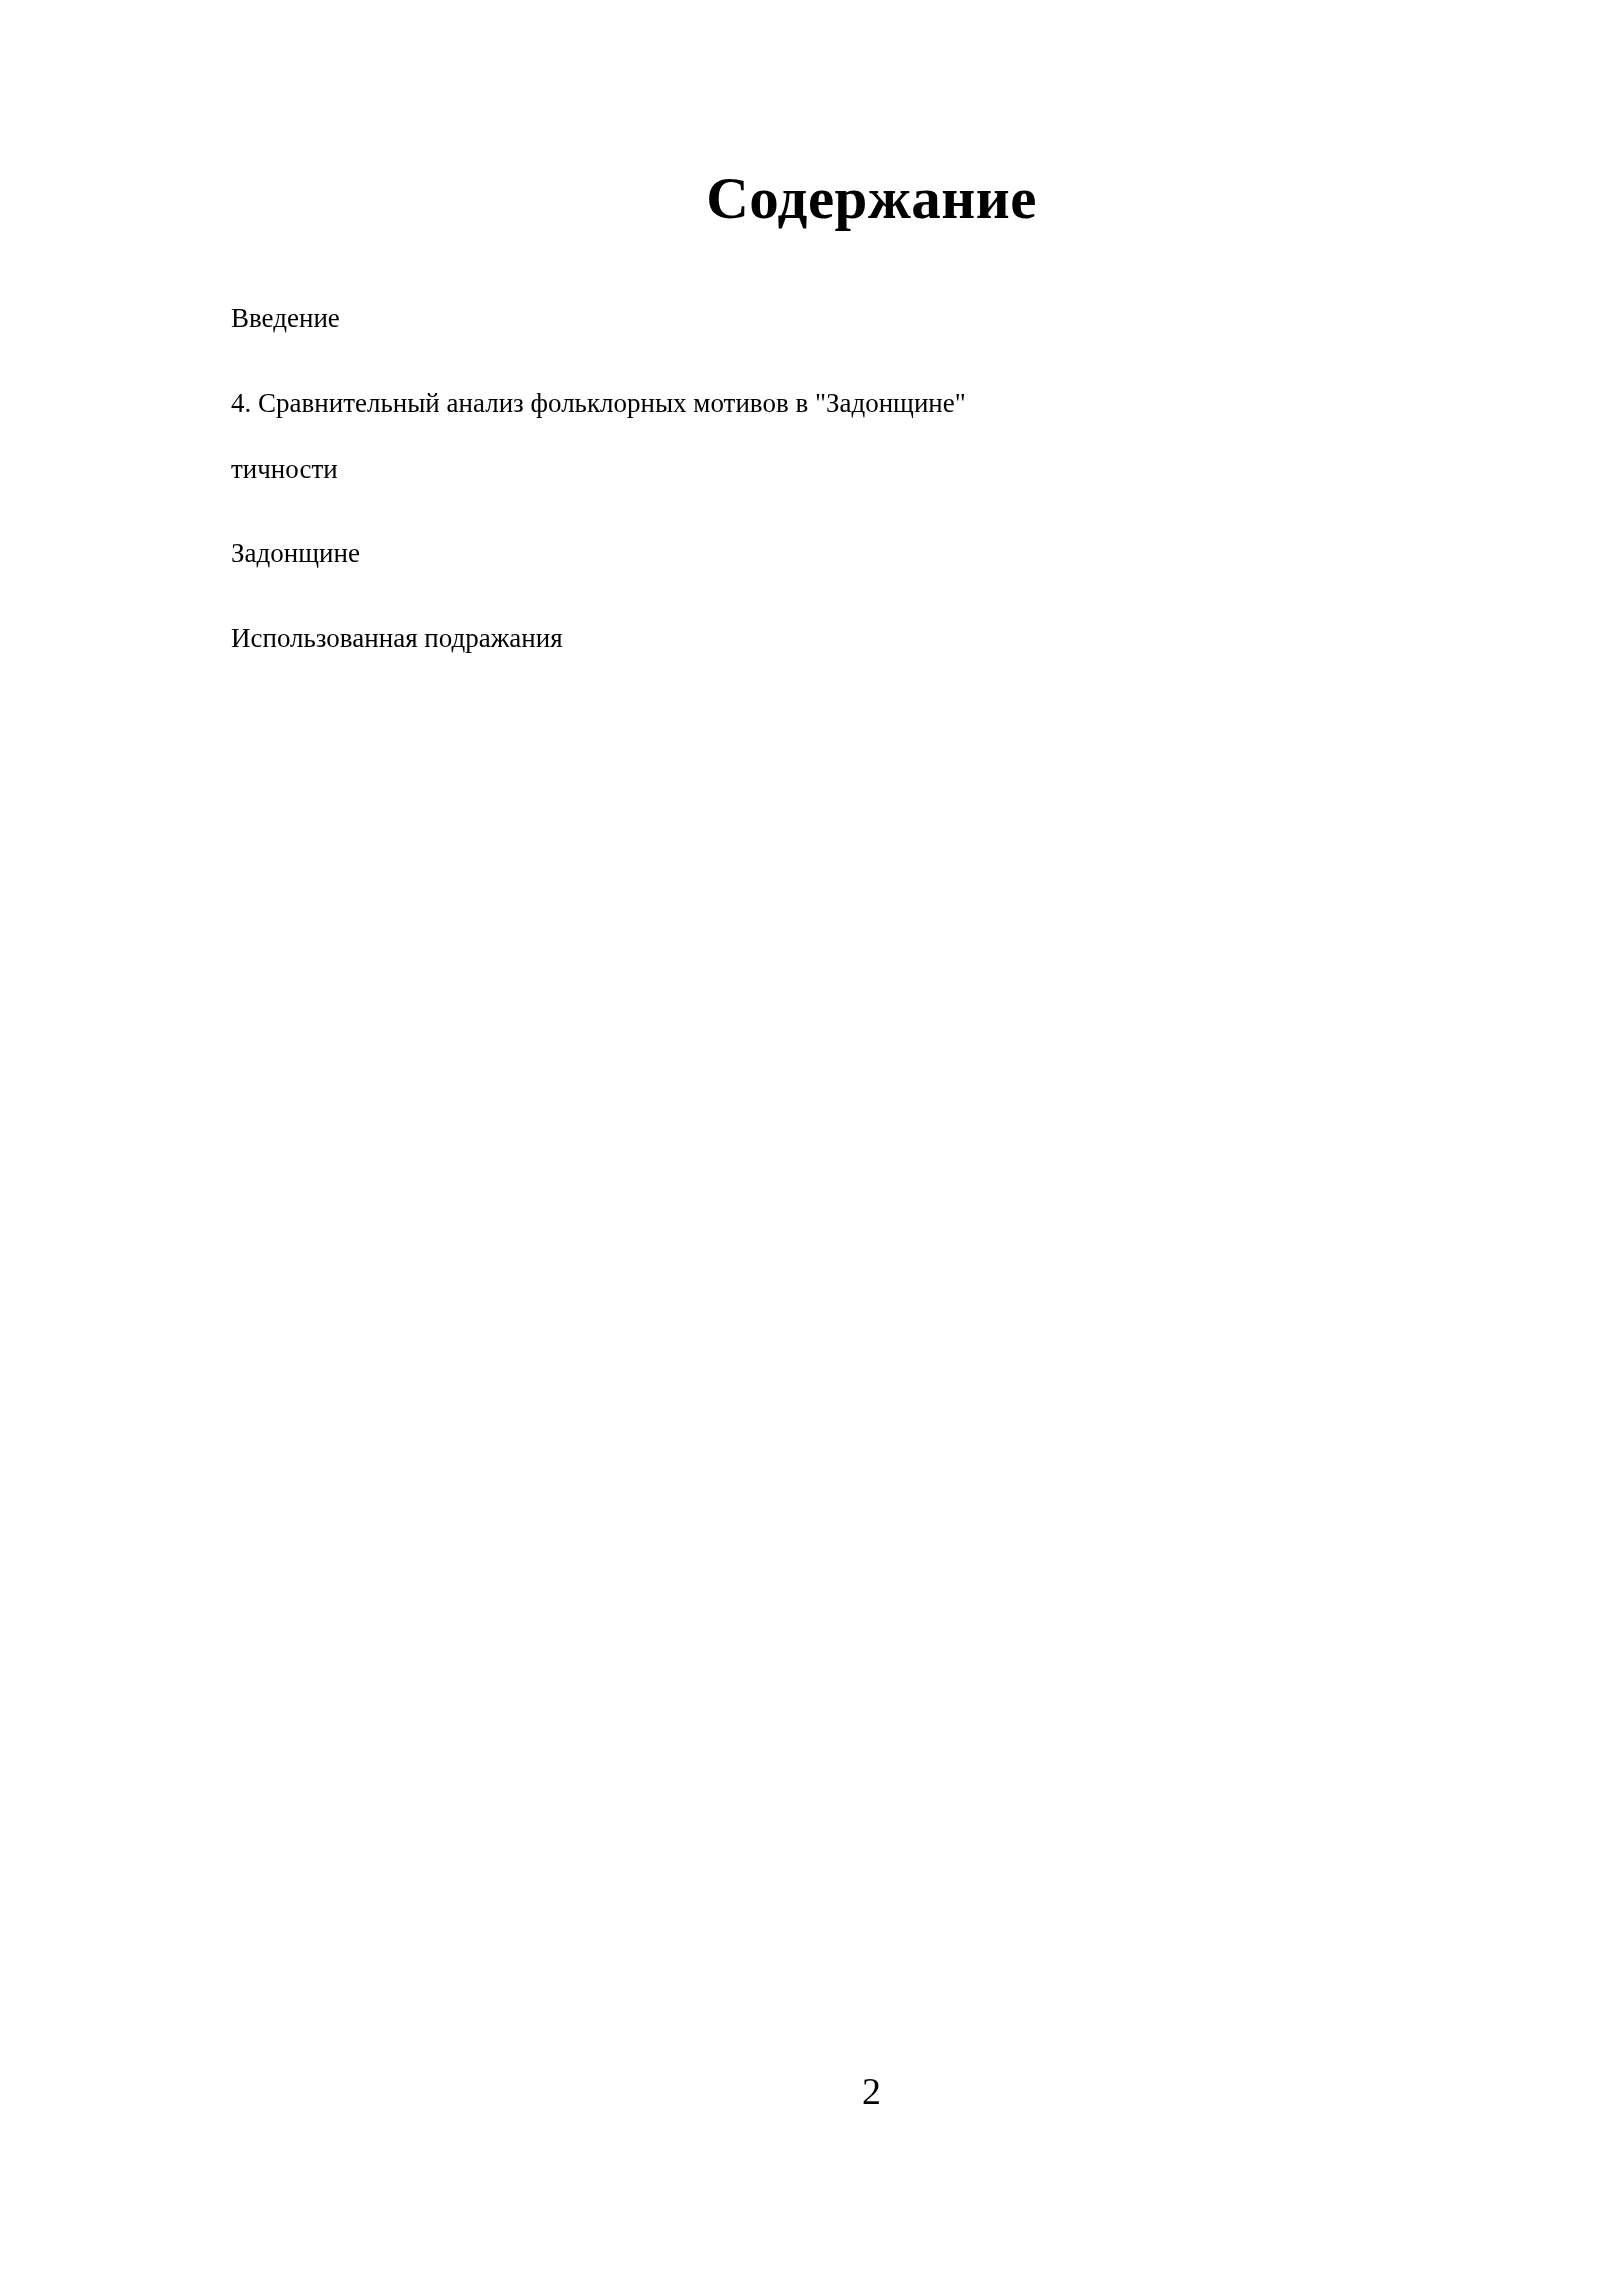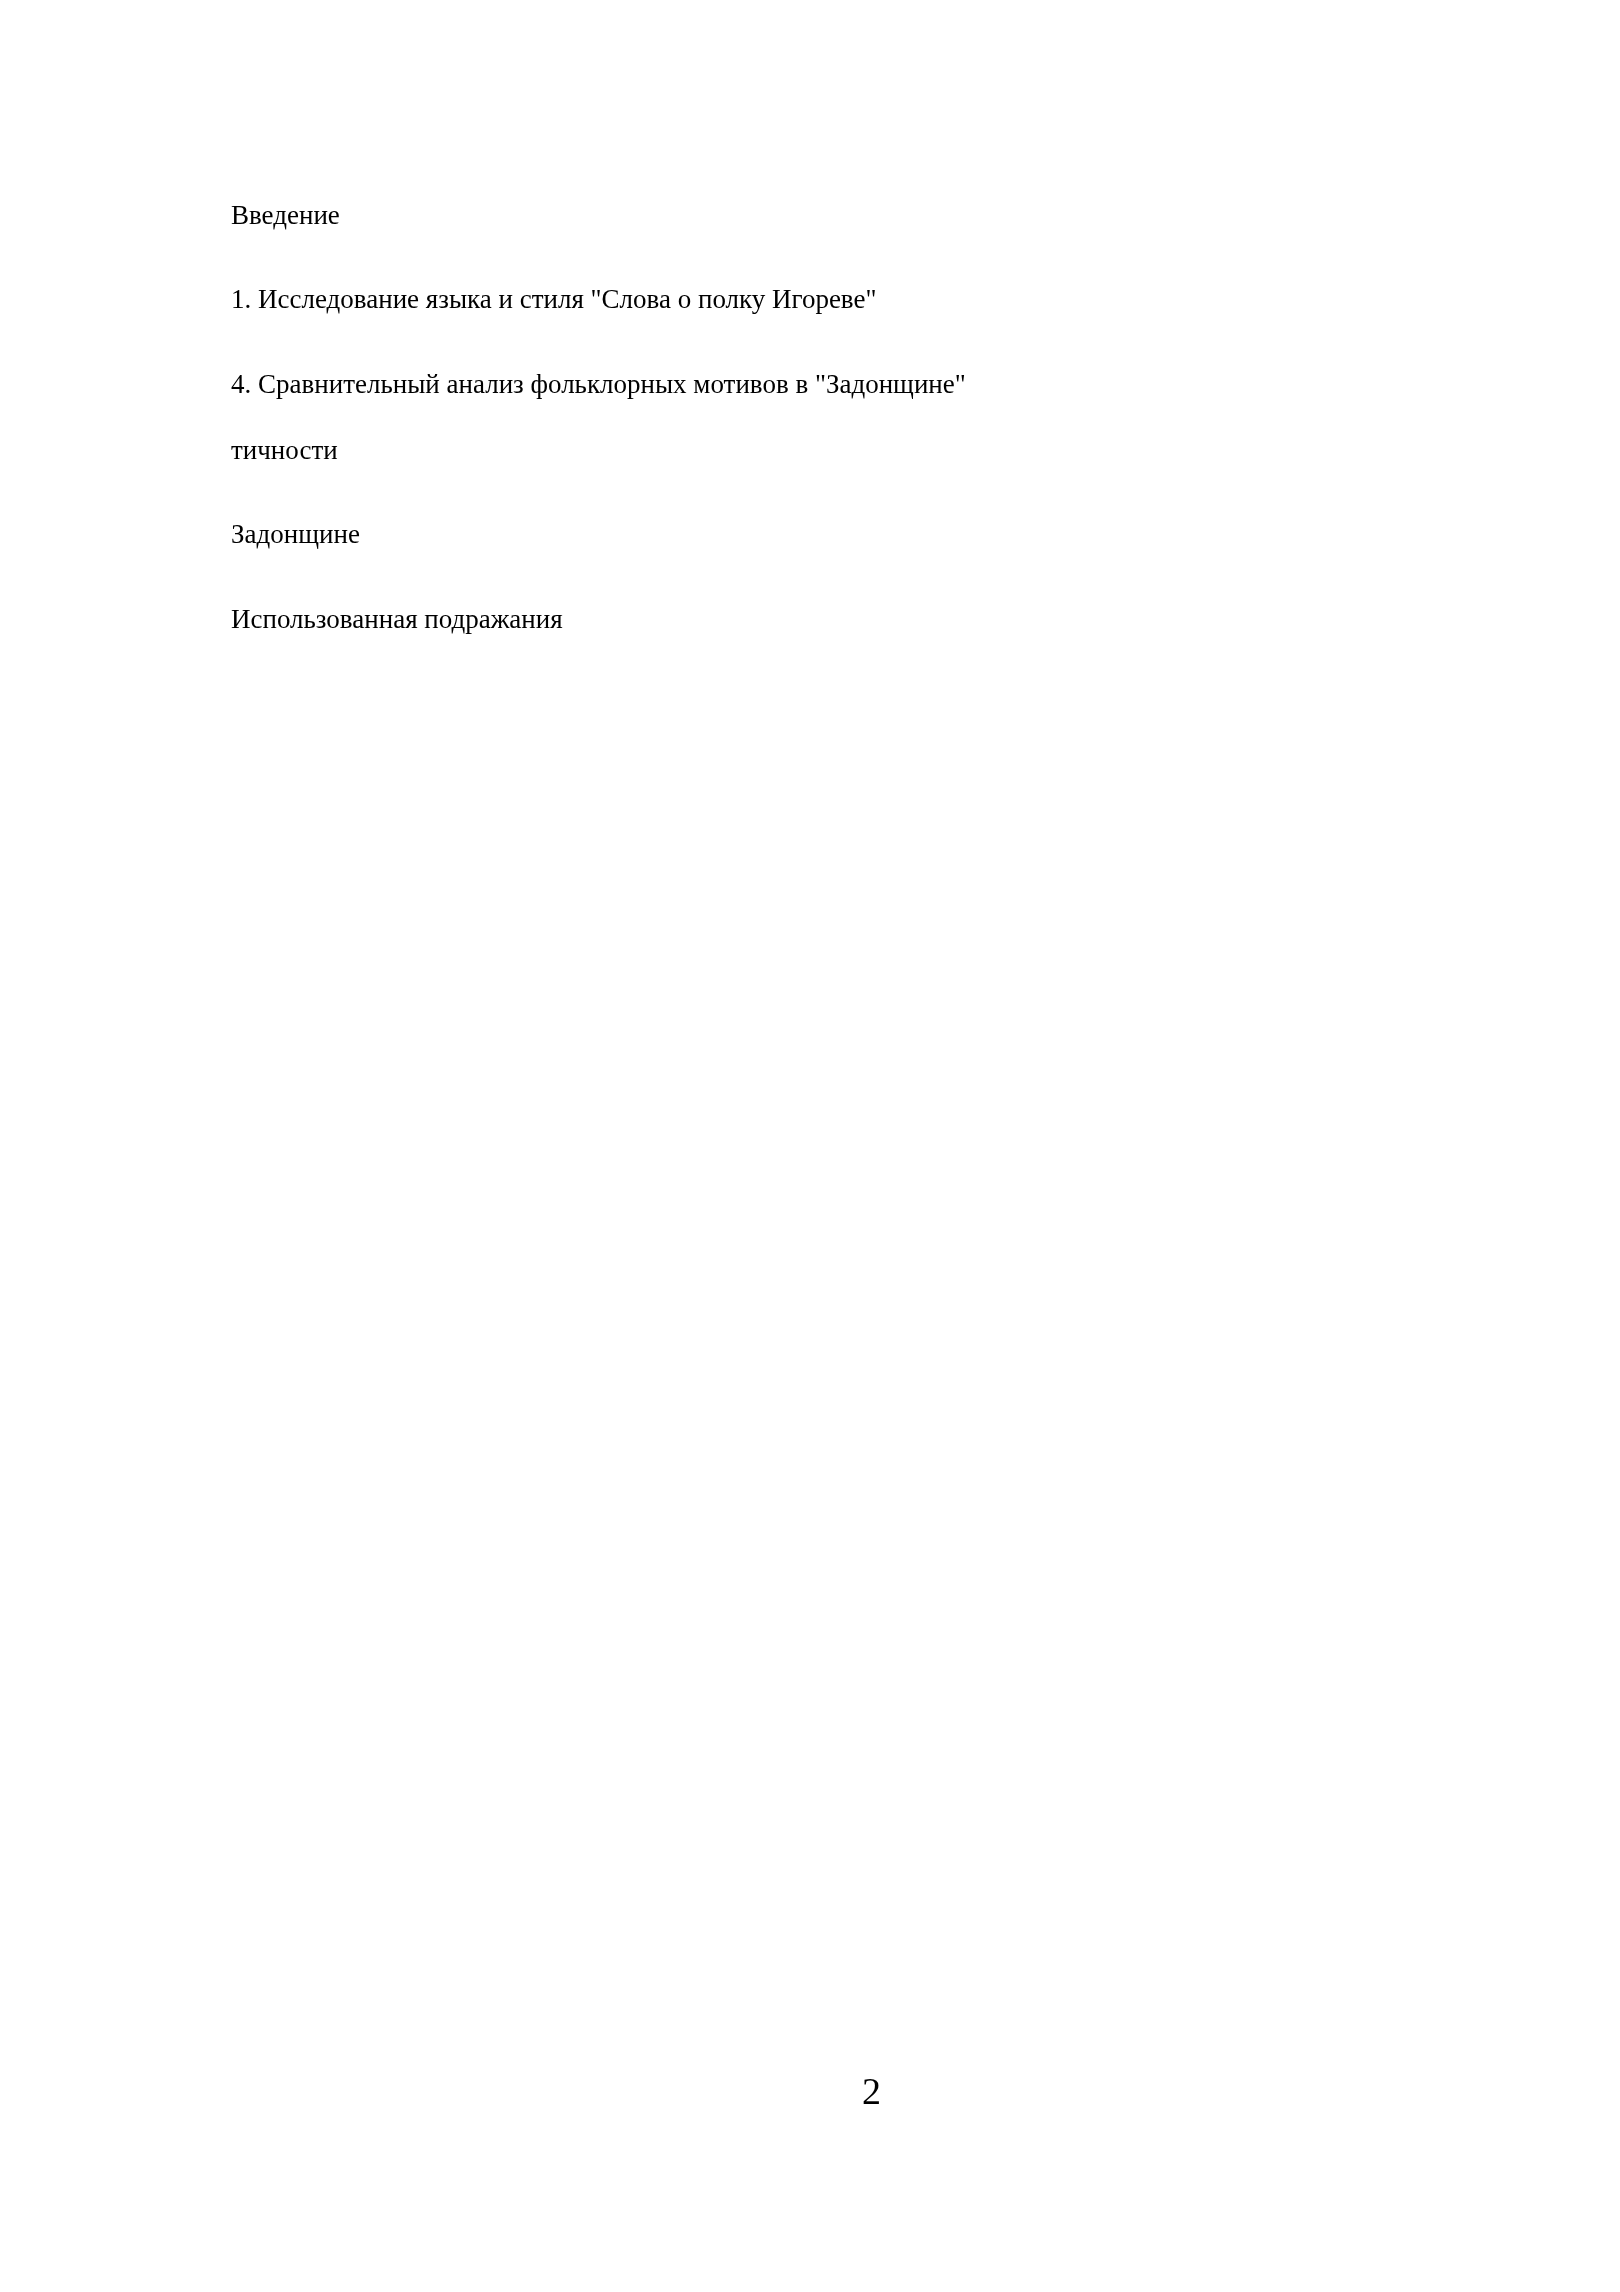--- a/index.html
+++ b/index.html
@@ -49,24 +49,24 @@
     text-align: center;
     font-size: 38px;
     line-height: 66px;
   }
 </style>
 </head>
 <body>
 
 <div class="page">
   <div class="content">
+    <h1 class="doc-title">Содержание</h1>
 
     <p class="toc-line">Введение</p>
 
-    <p class="toc-line">1. Исследование языка и стиля "Слова о полку Игореве"</p>
 
     <p class="toc-line">4. Сравнительный анализ фольклорных мотивов в "Задонщине"</p>
 
 
     <p class="toc-line continuation">тичности</p>
 
     <p class="toc-line">Задонщине</p>
 
     <p class="toc-line">Использованная подражания</p>
   </div>

